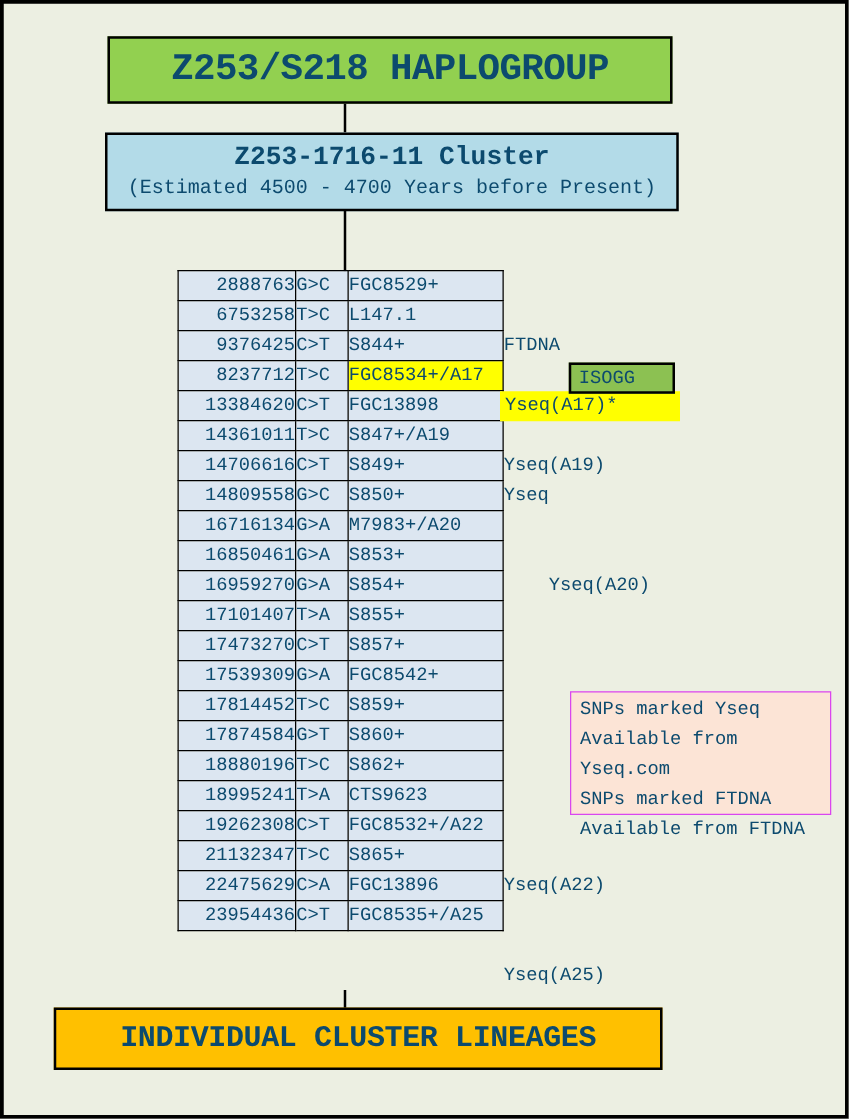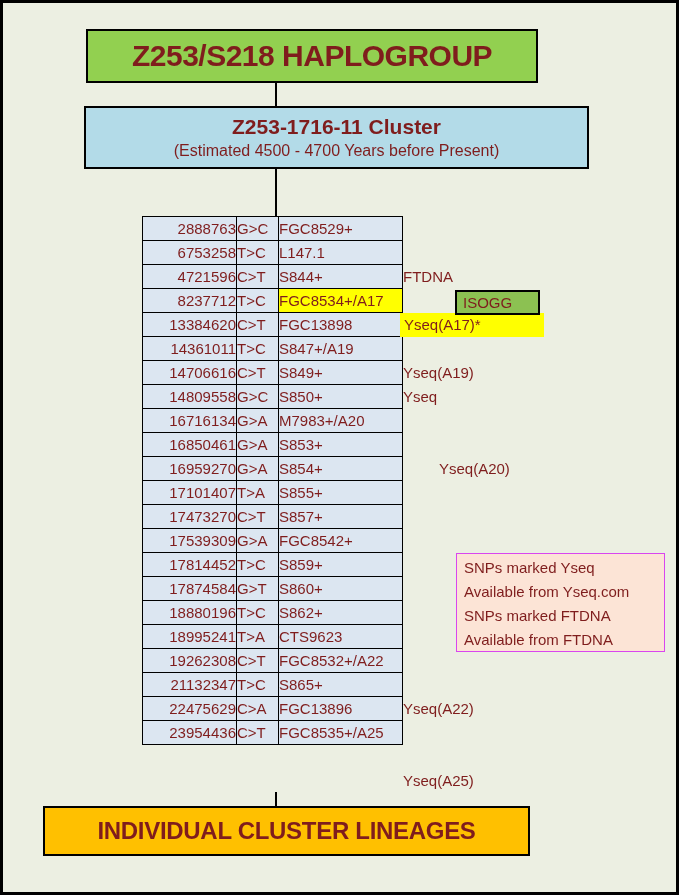--- a/index.html
+++ b/index.html
@@ -2,29 +2,29 @@
 <html style="--background: #ecefe2; --header-green: #92d050; --cluster-blue: #b3dbe8; --cell-blue: #dce6f1; --highlight-yellow: #ffff00; --isogg-green: #8cc152; --footer-orange: #ffc000; --note-peach: #fce4d6;"><head>
 <meta charset="utf-8">
 <style>
   html,body{margin:0;padding:0;background:#888;}
   .canvas{
     position:relative;
     width:679px;height:895px;
     box-sizing:border-box;
     background:var(--background,#ecefe2);
     border:3px solid #000;
-    font-family:Liberation Sans, sans-serif;
-    color:#7f1d1d;
+    font-family:Liberation Mono, monospace;
+    color:#0c4a6e;
     overflow:hidden;
   }
   .box{position:absolute;box-sizing:border-box;border:2px solid #000;
        display:flex;align-items:center;justify-content:center;text-align:center;}
   .box-green{left:83px;top:26px;width:452px;height:54px;background:var(--header-green);}
   .box-green .ttl{font-size:30px;font-weight:bold;letter-spacing:-0.5px;}
-  .box-blue{left:81px;top:103px;width:505px;height:63px;background:var(--cluster-blue);flex-direction:column;}
+  .box-blue{left:81px;top:103px;width:459px;height:63px;background:var(--cluster-blue);flex-direction:column;}
   .box-blue .ttl{font-size:21px;font-weight:bold;line-height:26px;}
   .box-blue .sub{font-size:16px;line-height:21px;}
   .box-orange{left:40px;top:803px;width:487px;height:50px;background:var(--footer-orange);}
   .box-orange .ttl{font-size:24px;font-weight:bold;letter-spacing:-0.3px;}
   .connector{position:absolute;left:272px;width:2px;background:#000;}
   .c1{top:80px;height:23px;}
   .c2{top:165px;height:49px;}
   .c3{top:789px;height:30px;}
   table.snp{
     position:absolute;left:139px;top:213px;
@@ -84,21 +84,21 @@
           <td class="pos">2888763</td>
           <td class="mut">G&gt;C</td>
           <td class="name">FGC8529+</td>
         </tr>
         <tr>
           <td class="pos">6753258</td>
           <td class="mut">T&gt;C</td>
           <td class="name">L147.1</td>
         </tr>
         <tr>
-          <td class="pos">4721596</td>
+          <td class="pos">9376425</td>
           <td class="mut">C&gt;T</td>
           <td class="name">S844+</td>
         </tr>
         <tr>
           <td class="pos">8237712</td>
           <td class="mut">T&gt;C</td>
           <td class="name hl">FGC8534+/A17</td>
         </tr>
         <tr>
           <td class="pos">13384620</td>

